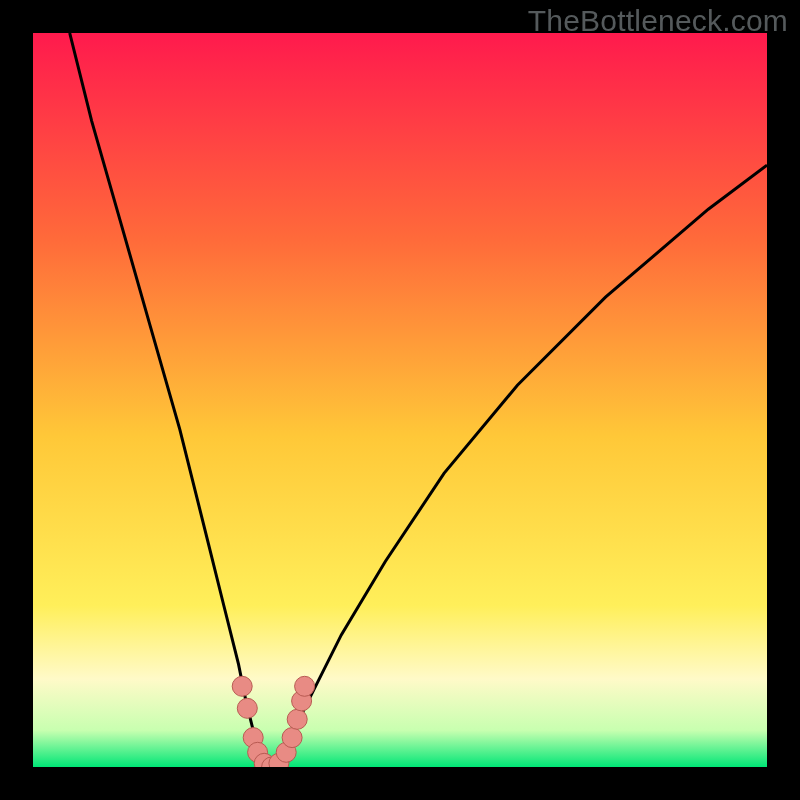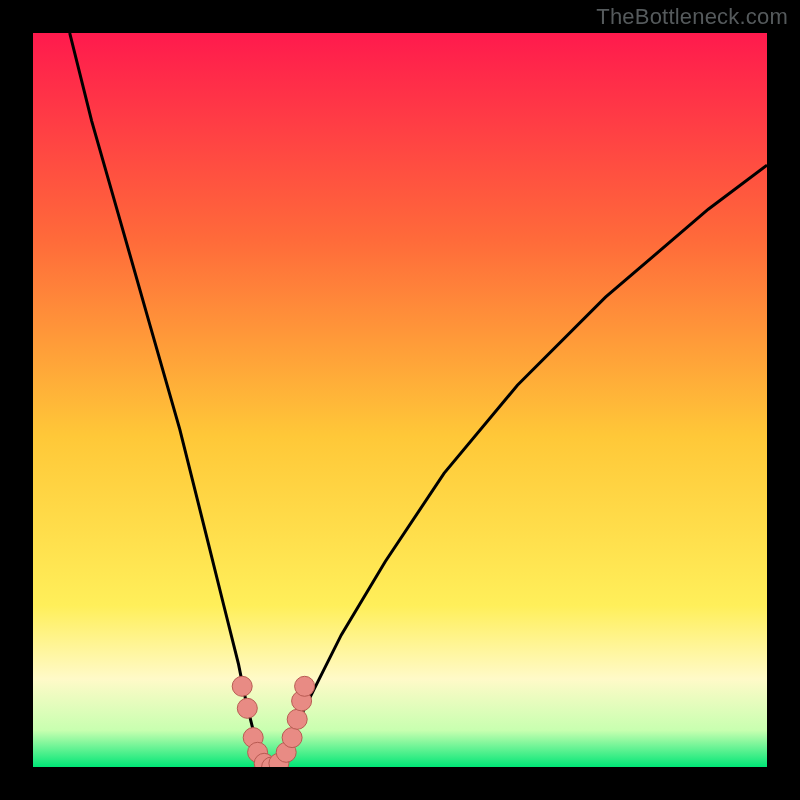--- a/index.html
+++ b/index.html
@@ -15,21 +15,21 @@
     position: relative;
     width: 800px;
     height: 800px;
     background: #000;
   }
   .watermark {
     position: absolute;
     top: 4px;
     right: 12px;
     color: #555a5c;
-    font-size: 22px;
+    font-size: 30px;
     font-weight: 500;
     letter-spacing: 0.2px;
     z-index: 10;
   }
   .plot-area {
     position: absolute;
     left: 33px;
     top: 33px;
     width: 734px;
     height: 734px;

